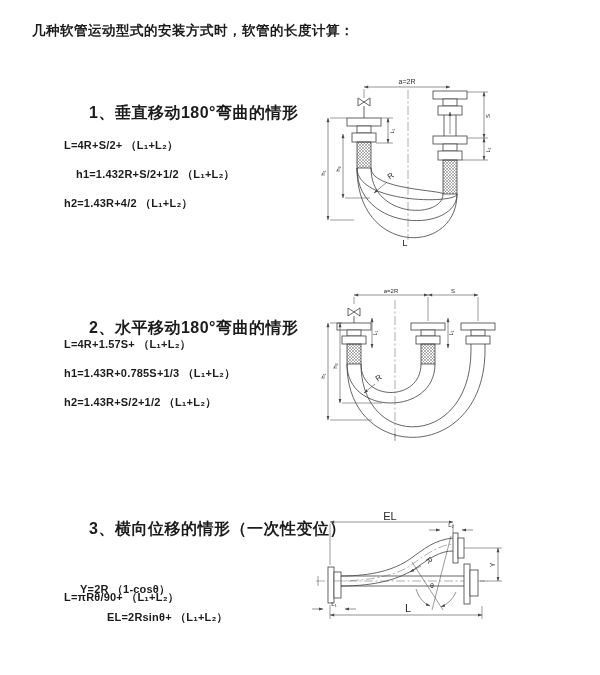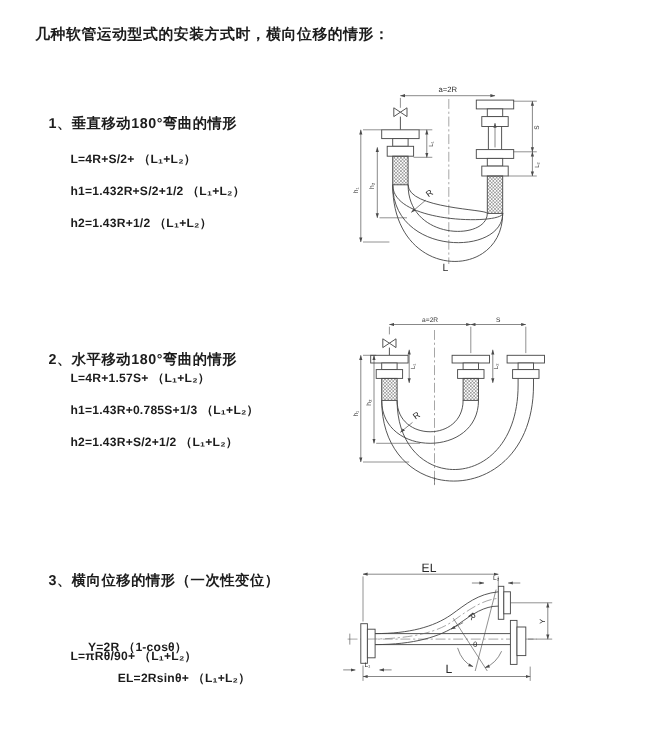--- a/index.html
+++ b/index.html
@@ -3,41 +3,41 @@
 <meta charset="utf-8">
 <style>
   html,body{margin:0;padding:0;}
   body{
     width:600px;height:675px;position:relative;background:#ffffff;
     font-family:"Liberation Sans","DejaVu Sans",sans-serif;color:#1c1c1c;
     overflow:hidden;
   }
   .abs{position:absolute;}
   .title{font-size:13.5px;font-weight:700;letter-spacing:.5px;}
-  .sec-heading{font-size:13px;font-weight:700;letter-spacing:.5px;}
+  .sec-heading{font-size:16px;font-weight:700;letter-spacing:.5px;margin-left:45px;}
   .formula{font-size:11px;font-weight:700;letter-spacing:.2px;line-height:29px;white-space:pre;}
   svg{position:absolute;overflow:visible;}
   svg text{font-family:"Liberation Sans","DejaVu Sans",sans-serif;fill:#2a2a2a;}
   .ln{stroke:#4a4a4a;stroke-width:.85;fill:none;}
   .dim{stroke:#4a4a4a;stroke-width:.6;fill:none;}
   .ext{stroke:#4a4a4a;stroke-width:.55;fill:none;}
   .cl{stroke:#6b6b6b;stroke-width:.55;fill:none;stroke-dasharray:9 2.5 2 2.5;}
   .fl{fill:#ffffff;stroke:#4a4a4a;stroke-width:.85;}
   .t55{font-size:5.5px;} .t6{font-size:6px;} .t7{font-size:7px;}
   .t8{font-size:8px;} .t95{font-size:9.5px;} .t11{font-size:11px;}
 </style>
 </head>
 <body>
 
-<div class="abs title" style="left:32px;top:22px;width:545px;">几种软管运动型式的安装方式时，横向位移的情形：</div>
+<div class="abs title" style="left:32px;top:22px;width:545px;">几种软管运动型式的安装方式时，软管的长度计算：</div>
 
 <div class="abs sec-heading" style="left:44px;top:103px;">1、垂直移动180°弯曲的情形</div>
 <div class="abs formula" style="left:64px;top:131px;">L=4R+S/2+ （L₁+L₂）</div>
-<div class="abs formula" style="left:64px;top:160px;">h1=1.432R+S/2+1/2 （L₁+L₂）</div>
-<div class="abs formula" style="left:64px;top:189px;">h2=1.43R+1/2 （L₁+L₂）</div>
+<div class="abs formula" style="left:76px;top:160px;">h1=1.432R+S/2+1/2 （L₁+L₂）</div>
+<div class="abs formula" style="left:64px;top:189px;">h2=1.43R+4/2 （L₁+L₂）</div>
 
 <div class="abs sec-heading" style="left:44px;top:318px;">2、水平移动180°弯曲的情形</div>
 <div class="abs formula" style="left:64px;top:330px;">L=4R+1.57S+ （L₁+L₂）</div>
 <div class="abs formula" style="left:64px;top:359px;">h1=1.43R+0.785S+1/3 （L₁+L₂）</div>
 <div class="abs formula" style="left:64px;top:388px;text-align:right;">h2=1.43R+S/2+1/2 （L₁+L₂）</div>
 
 <div class="abs sec-heading" style="left:44px;top:519px;">3、横向位移的情形（一次性变位）</div>
 <div class="abs formula f3" style="left:64px;top:547px;margin-top:36px;">L=πRθ/90+ （L₁+L₂）</div>
 <div class="abs formula f3" style="left:80px;top:575px;">Y=2R （1-cosθ）</div>
 <div class="abs formula f3" style="left:64px;top:603px;margin-left:43px;">EL=2Rsinθ+ （L₁+L₂）</div>

